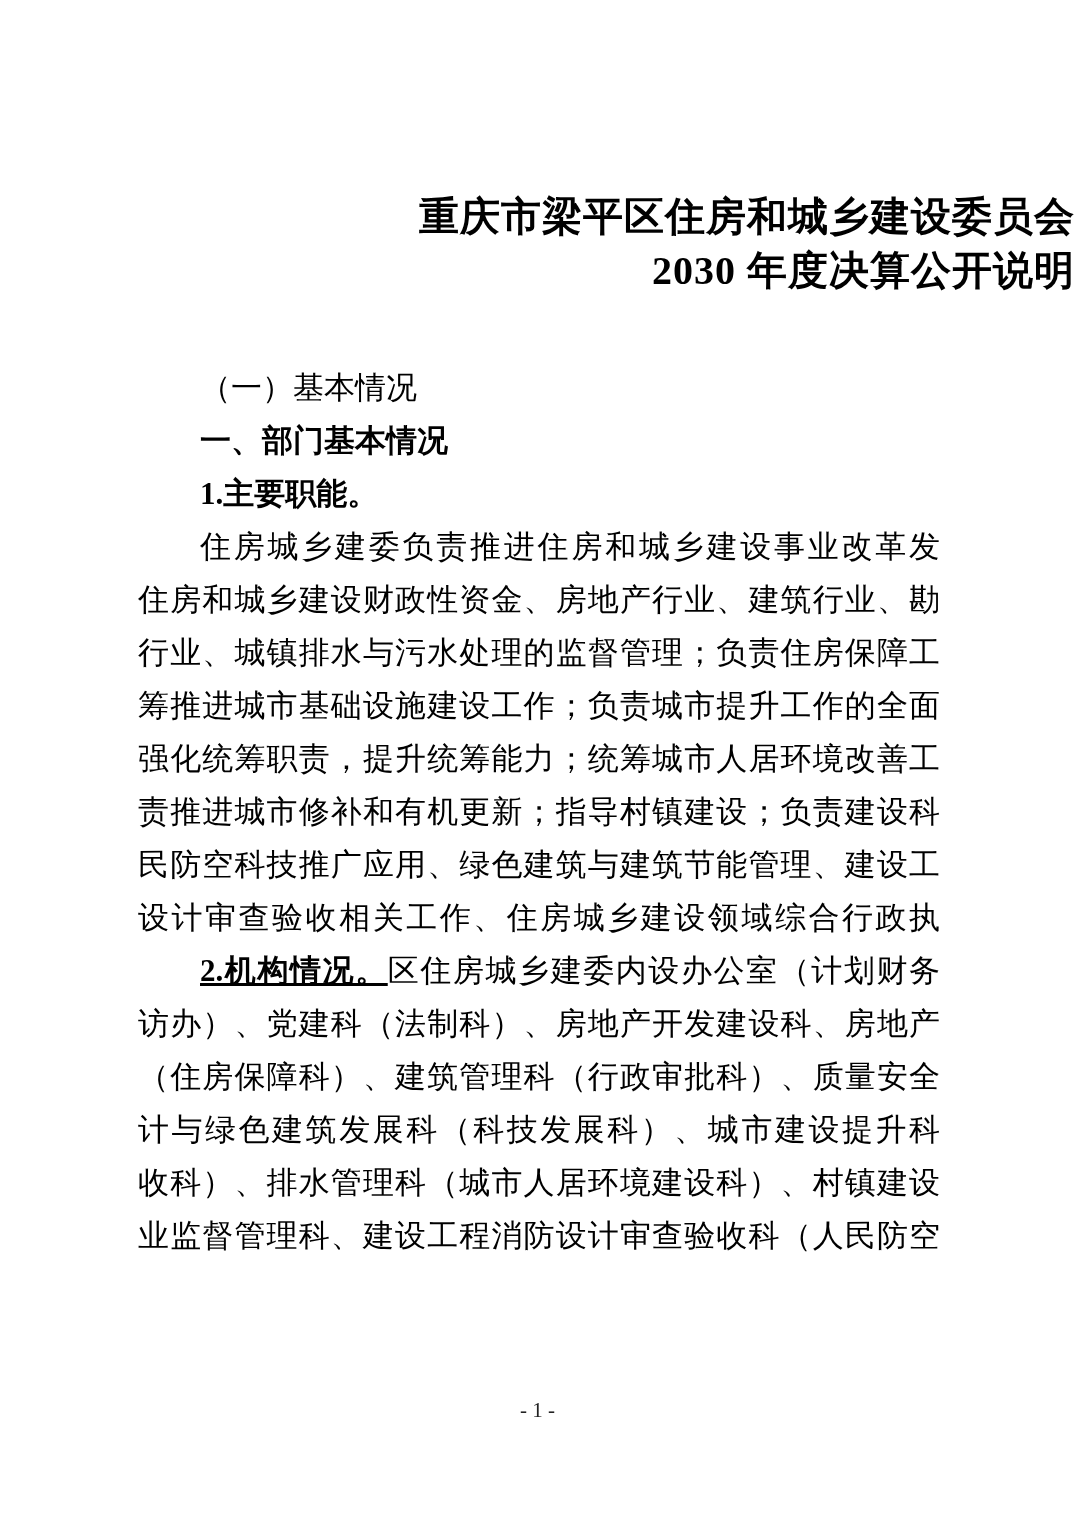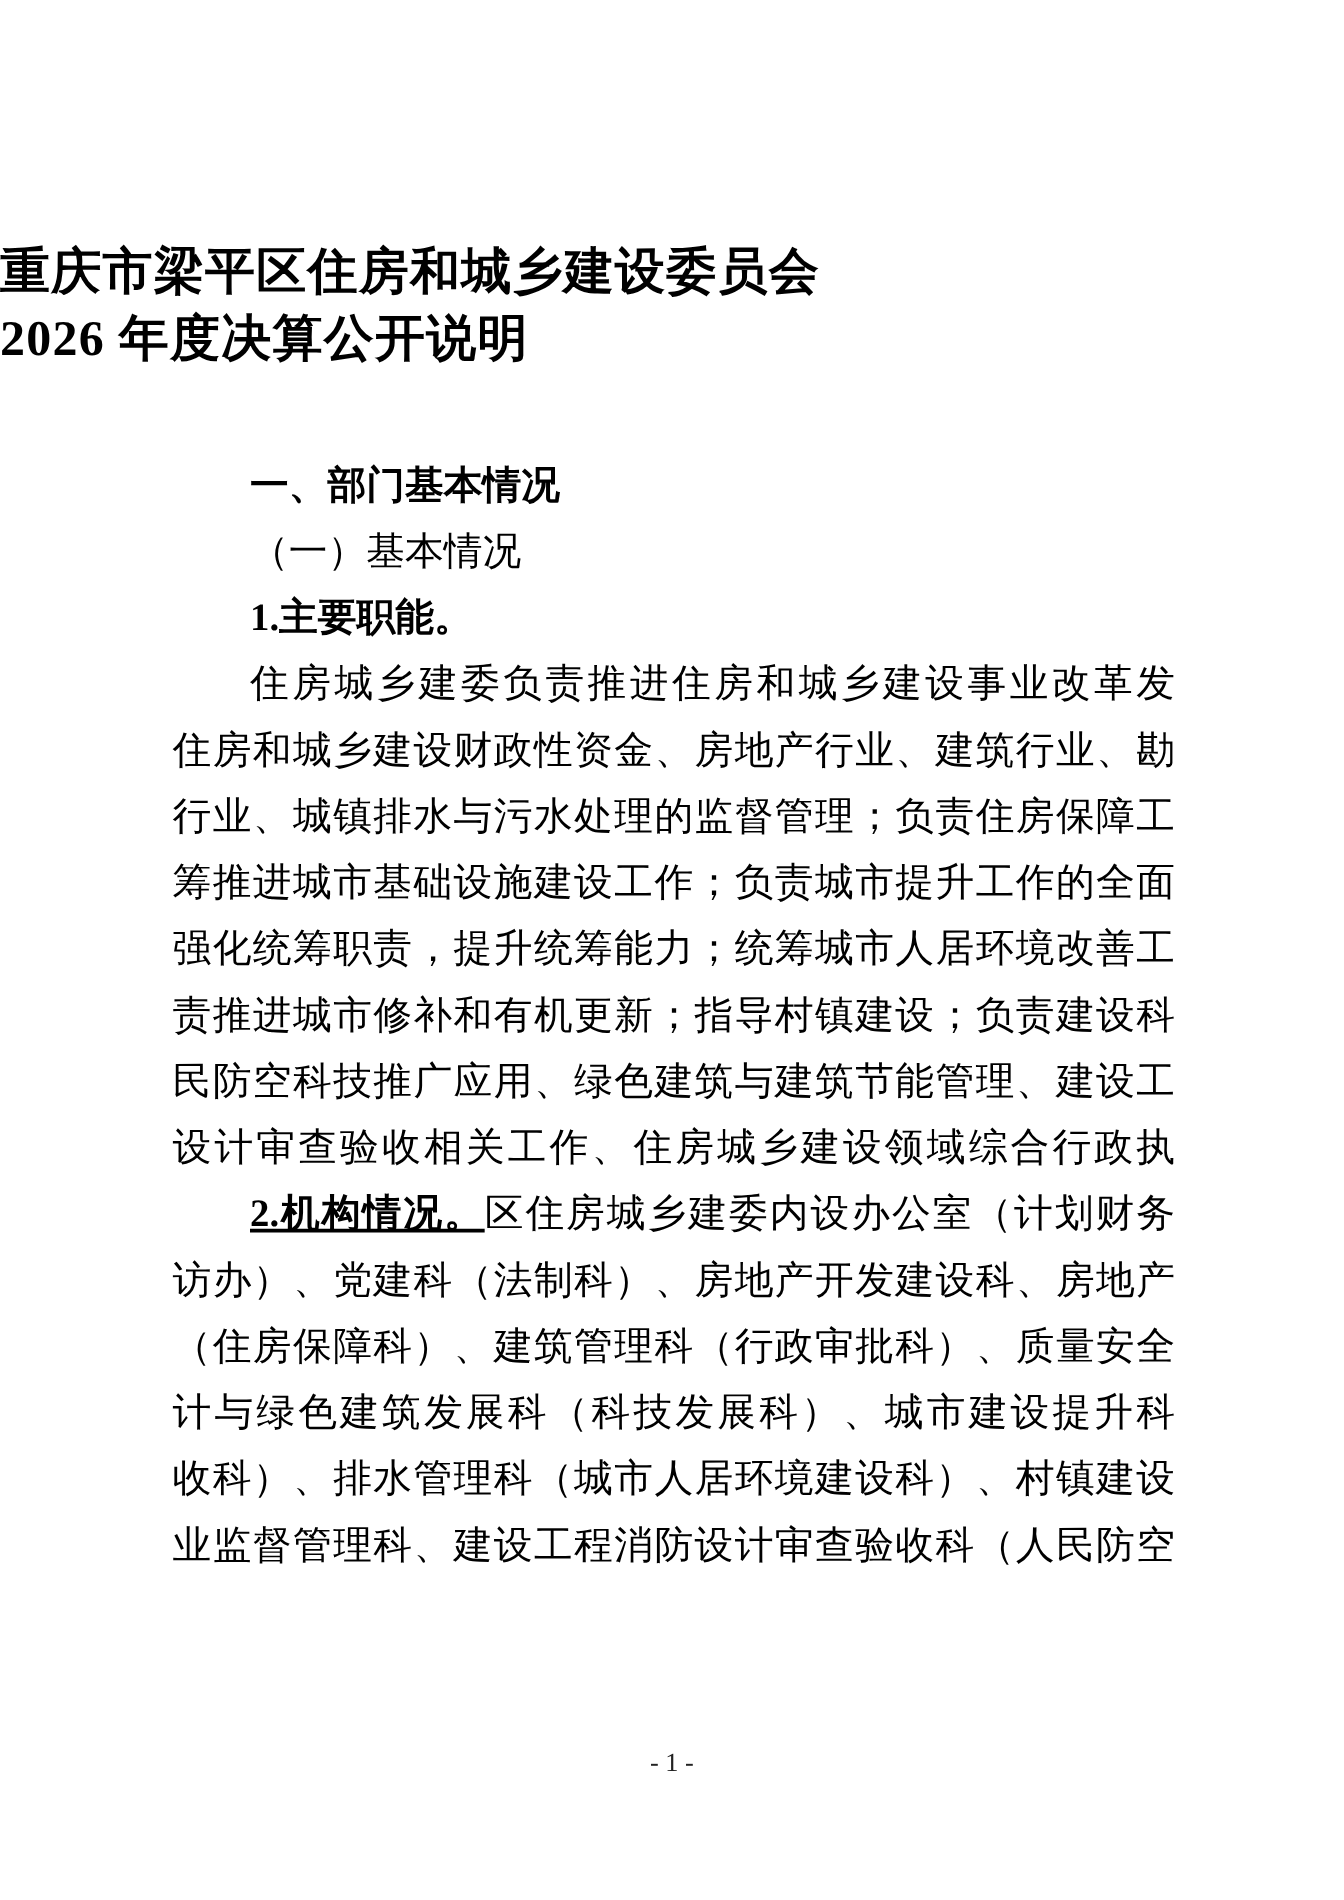--- a/index.html
+++ b/index.html
@@ -15,21 +15,21 @@
     color: #000000;
     overflow: hidden;
     font-family: "Liberation Serif", "DejaVu Serif", serif;
   }
   
   .doc-title {
     position: absolute;
     top: 190px;
     left: 0;
     width: 100%;
-    text-align: left;
+    text-align: right;
     font-weight: bold;
     font-size: 40px;
     line-height: 54px;
     letter-spacing: 1px;
   }
   
   .content {
     position: absolute;
     top: 361px;
     left: 138px;
@@ -66,28 +66,28 @@
     color: #222222;
   }
 </style>
 </head>
 <body>
 
 <div class="page">
 
   <div class="doc-title">
     <div>重庆市梁平区住房和城乡建设委员会</div>
-    <div>2026 年度决算公开说明</div>
+    <div>2030 年度决算公开说明</div>
   </div>
 
   <div class="content">
 
+    <div class="line indent">（一）基本情况</div>
+
     <div class="line indent h-hei">一、部门基本情况</div>
-
-    <div class="line indent">（一）基本情况</div>
 
     <div class="line indent h-bold">1.主要职能。</div>
 
     <div>
       <div class="line just indent">住房城乡建委负责推进住房和城乡建设事业改革发展；负责</div>
       <div class="line just">住房和城乡建设财政性资金、房地产行业、建筑行业、勘察设计</div>
       <div class="line just">行业、城镇排水与污水处理的监督管理；负责住房保障工作；统</div>
       <div class="line just">筹推进城市基础设施建设工作；负责城市提升工作的全面统筹，</div>
       <div class="line just">强化统筹职责，提升统筹能力；统筹城市人居环境改善工作；负</div>
       <div class="line just">责推进城市修补和有机更新；指导村镇建设；负责建设科技和人</div>

